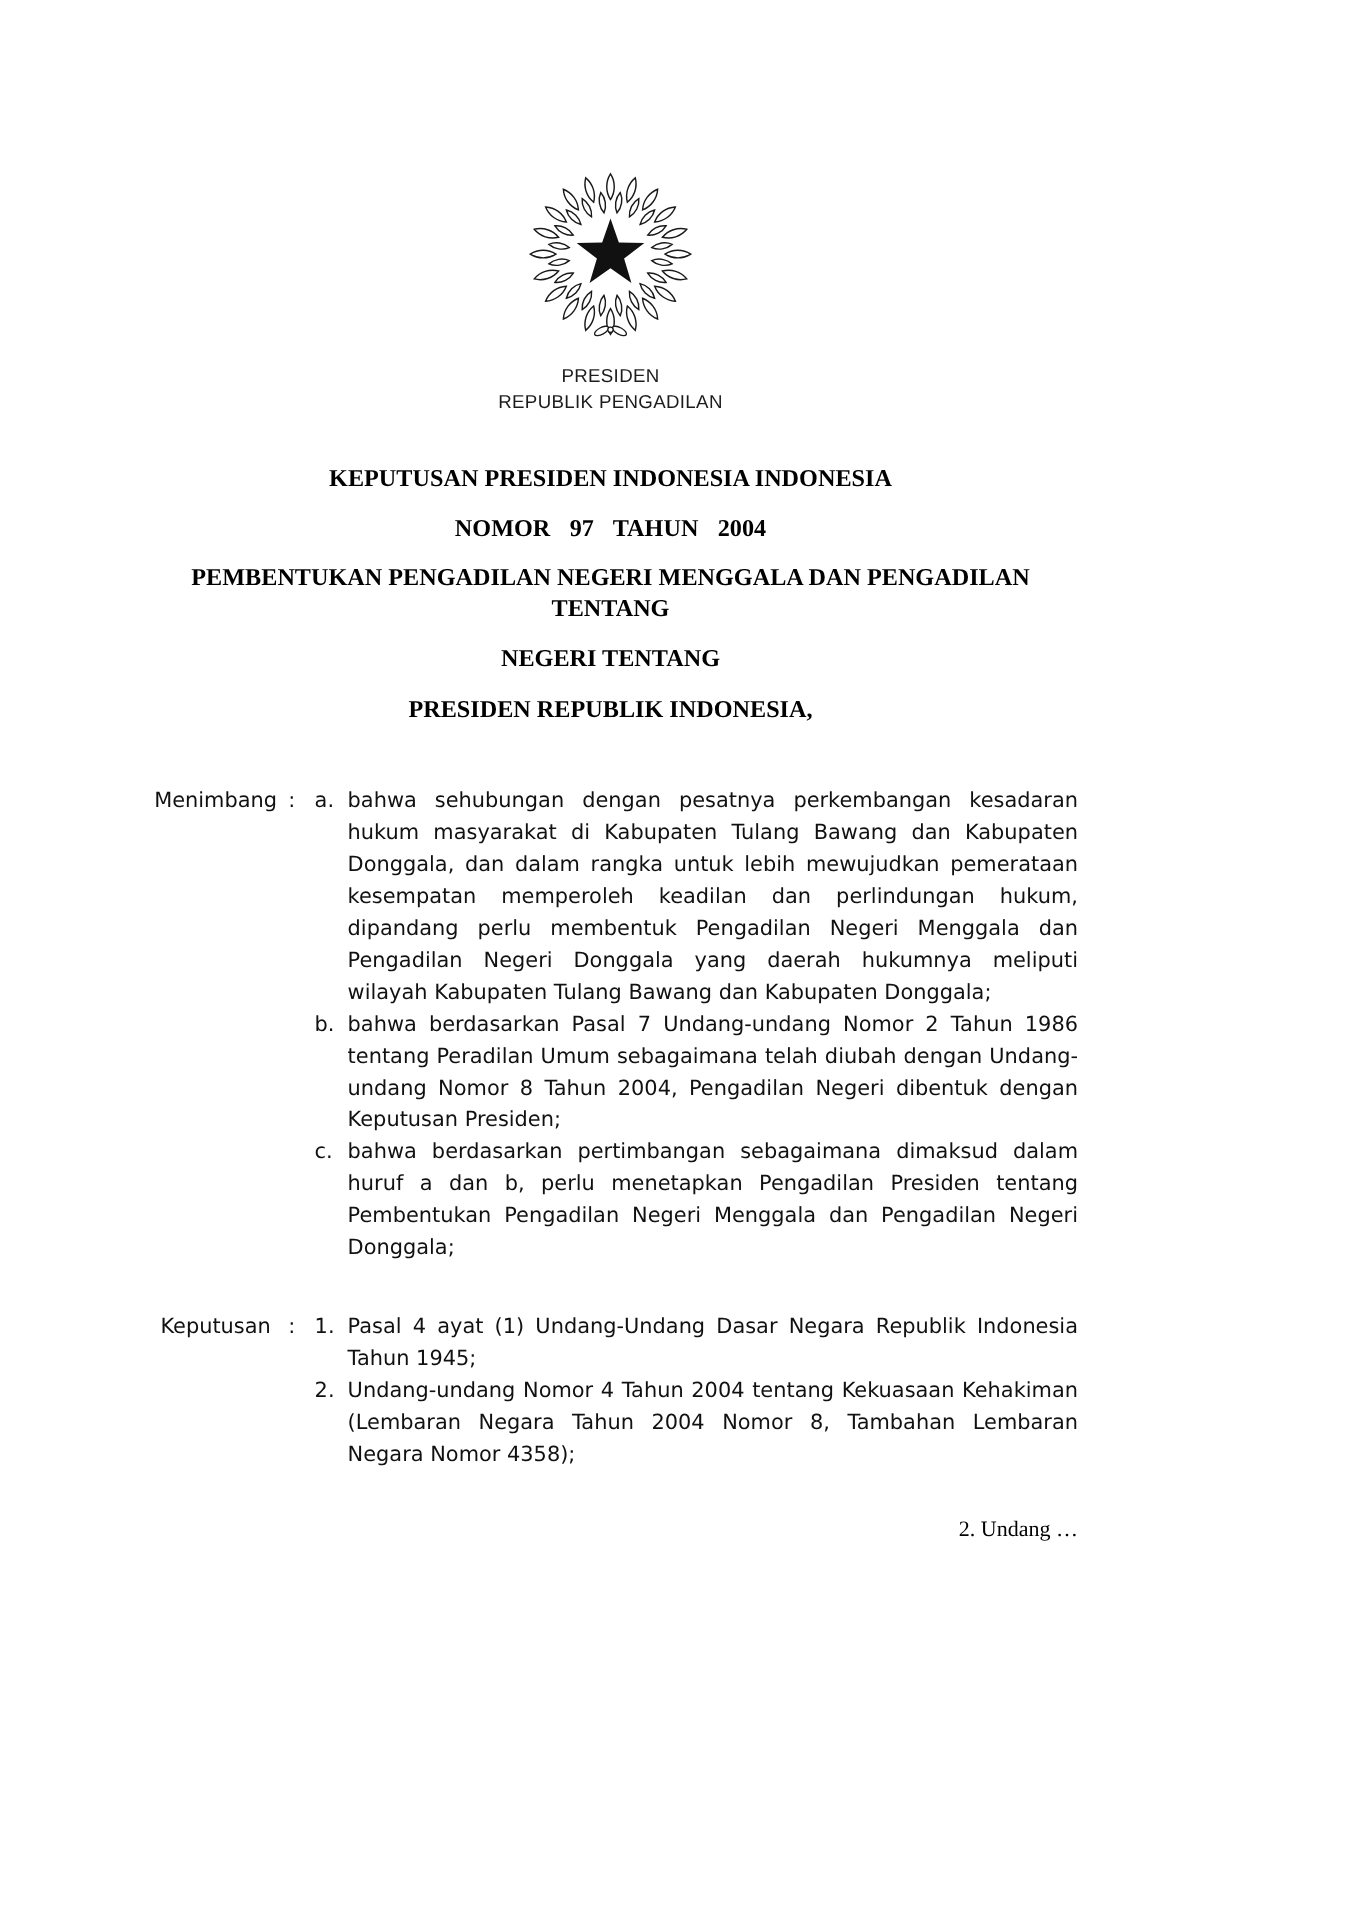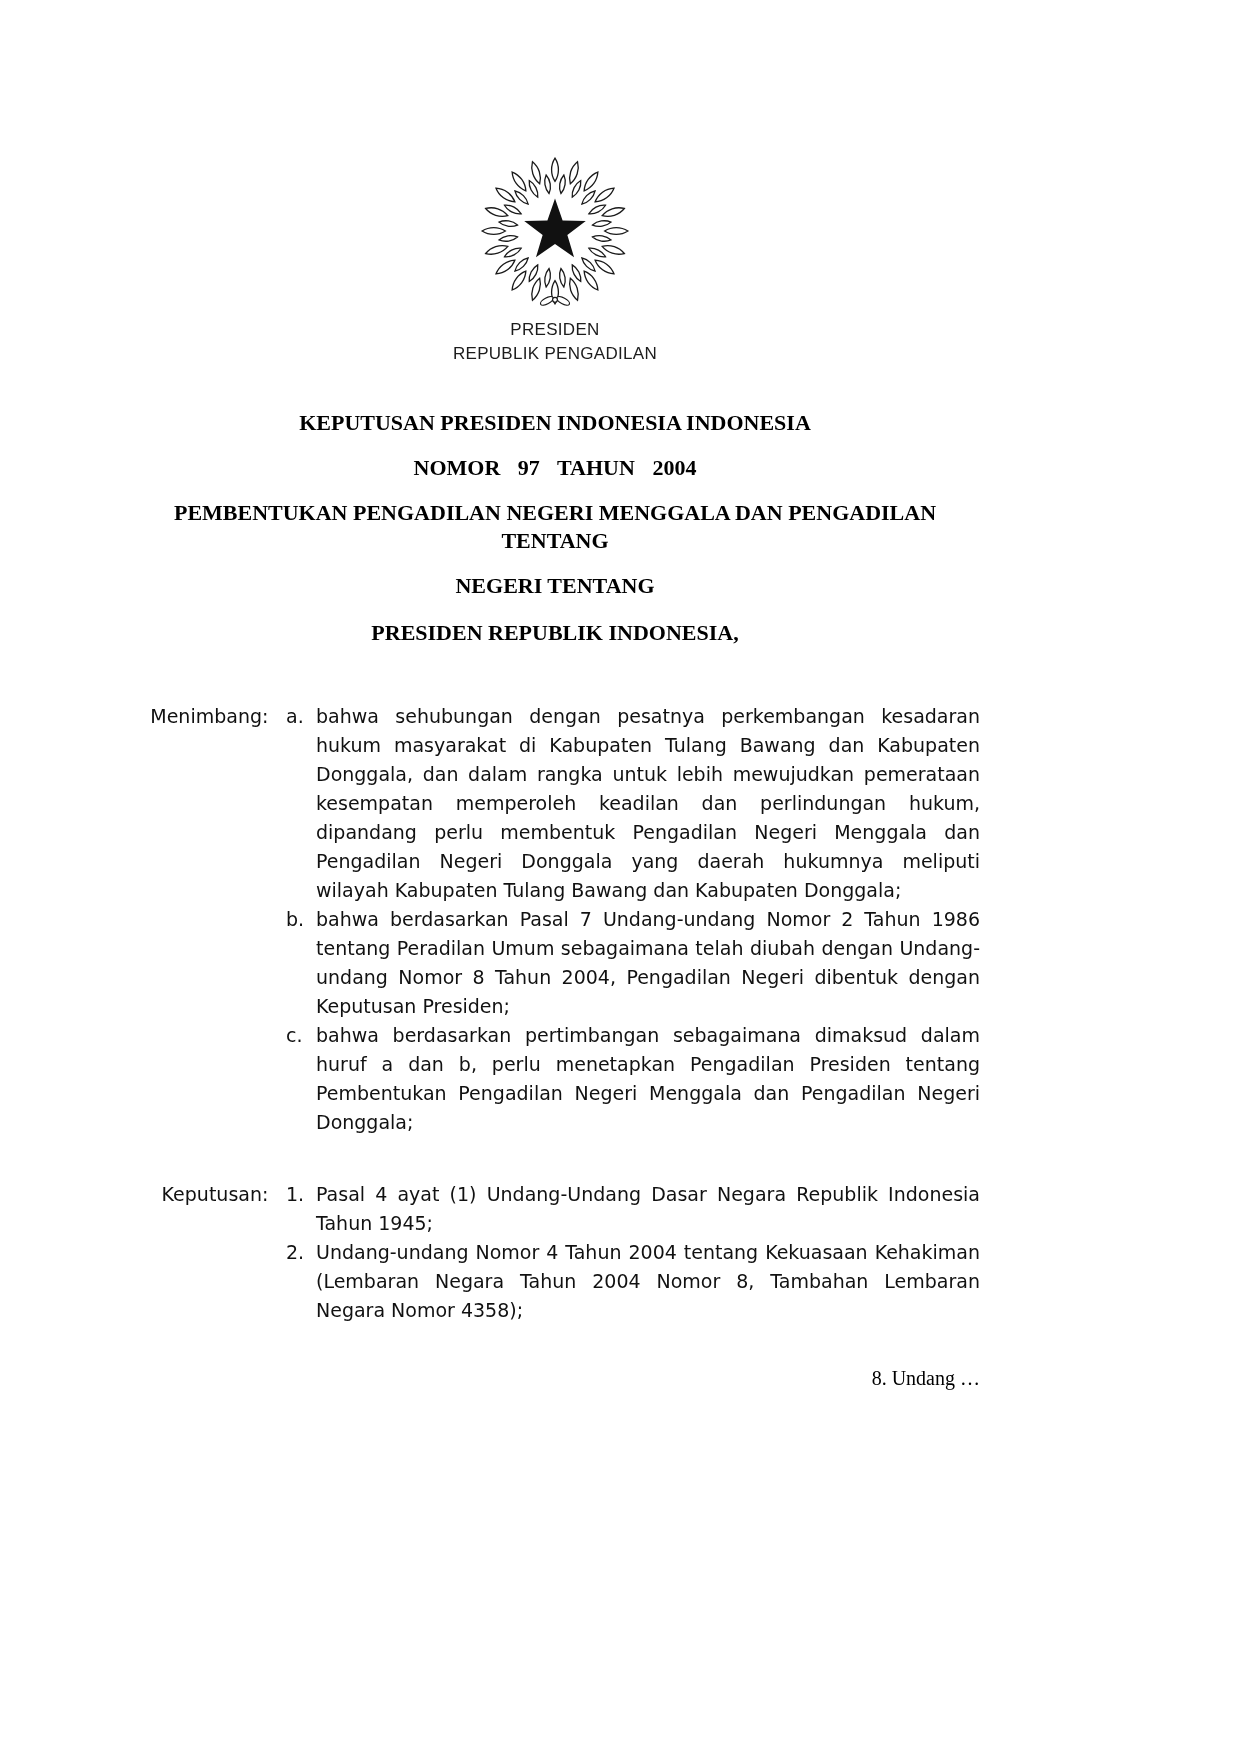--- a/index.html
+++ b/index.html
@@ -15,21 +15,21 @@
   }
   .content { width: 850px; }
 
   
   .emblem-wrap { text-align: center; margin-bottom: 8px; }
   .emblem-wrap svg { display: inline-block; }
   .emblem-caption {
     font-family: "Liberation Sans", sans-serif;
     font-size: 17px; line-height: 1.4; color: #1c1c1c;
     text-align: center; letter-spacing: 0.3px;
-    margin-top: 2px;
+    margin-top: 14px;
   }
 
   
   .titles { margin-top: 44px; text-align: center; }
   .h {
     font-family: "Liberation Serif", serif;
     font-weight: bold; font-size: 22px; color: #000;
     margin: 0 0 19px 0; white-space: nowrap;
   }
   .h.wrapline { margin-bottom: 2px; }
@@ -37,21 +37,21 @@
   .h.presiden { margin-top: 21px; margin-bottom: 0; }
 
   
   .clauses { margin-top: 56px; }
   .section { margin-bottom: 42px; }
   .row {
     display: grid;
     grid-template-columns: 132px 24px 30px 1fr;
     font-size: 19px; line-height: 1.53;
   }
-  .lbl { text-align: right; }
+  .lbl { text-align: center; }
   .col { text-align: left; }
   .mk  { text-align: left; }
   .txt { text-align: justify; text-justify: inter-word; }
 
   
   .catchword {
     font-family: "Liberation Serif", serif;
     font-size: 20px; color: #000;
     text-align: right; margin-top: 26px;
   }
@@ -163,17 +163,17 @@
           <span class="txt">Pasal 4 ayat (1) Undang-Undang Dasar Negara Republik Indonesia Tahun 1945;</span>
         </div>
         <div class="row">
           <span class="lbl"></span>
           <span class="col"></span>
           <span class="mk">2.</span>
           <span class="txt">Undang-undang Nomor 4 Tahun 2004 tentang Kekuasaan Kehakiman (Lembaran Negara Tahun 2004 Nomor 8, Tambahan Lembaran Negara Nomor 4358);</span>
         </div>
       </div>
 
-      <div class="catchword">8. Undang …</div>
+      <div class="catchword">2. Undang …</div>
     </div>
 
   </div>
 </div>
 
 </body></html>

